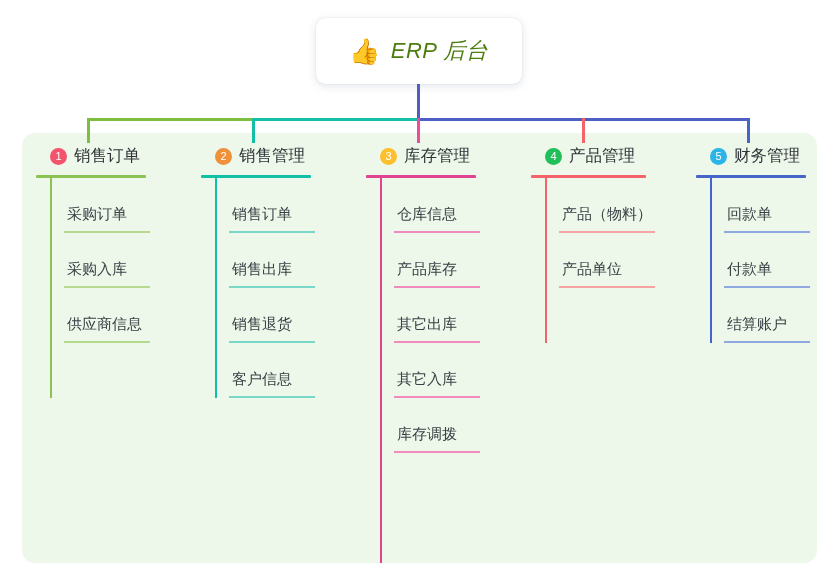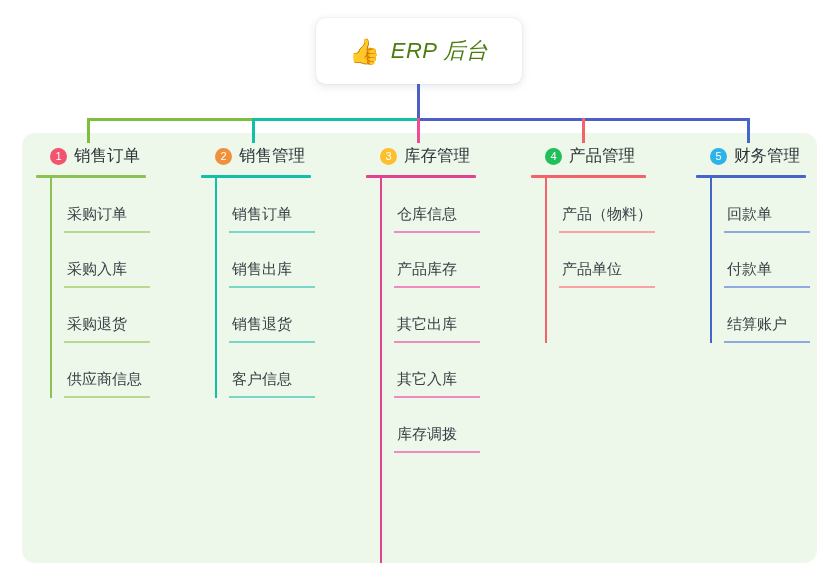--- a/index.html
+++ b/index.html
@@ -165,24 +165,20 @@
           <div class="spine" style="background: rgb(140, 193, 83); height: 220px;"></div>
           <div class="leaf">
             <span class="leaf-label">采购订单</span>
             <div class="leaf-rule" style="background: rgb(182, 217, 143); width: 86px;"></div>
           </div>
           <div class="leaf">
             <span class="leaf-label">采购入库</span>
             <div class="leaf-rule" style="background: rgb(182, 217, 143); width: 86px;"></div>
           </div>
           <div class="leaf">
-            <span class="leaf-label">采购退货</span>
-            <div class="leaf-rule" style="background: rgb(182, 217, 143); width: 86px;"></div>
-          </div>
-          <div class="leaf">
             <span class="leaf-label">供应商信息</span>
             <div class="leaf-rule" style="background: rgb(182, 217, 143); width: 86px;"></div>
           </div>
         </div>
       </div>
       <div class="column" style="left: 201px; width: 150px;">
         <div class="col-header">
           <span class="badge" style="background: rgb(240, 144, 58);">2</span>
           <span class="col-title">销售管理</span>
         </div>

